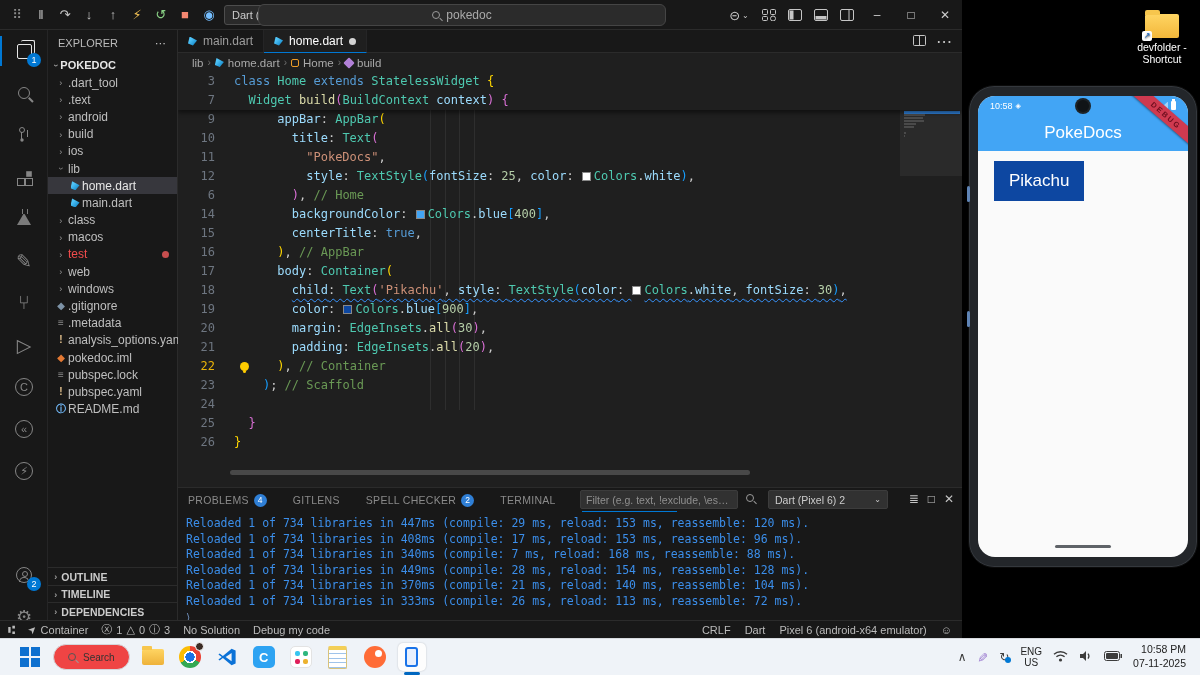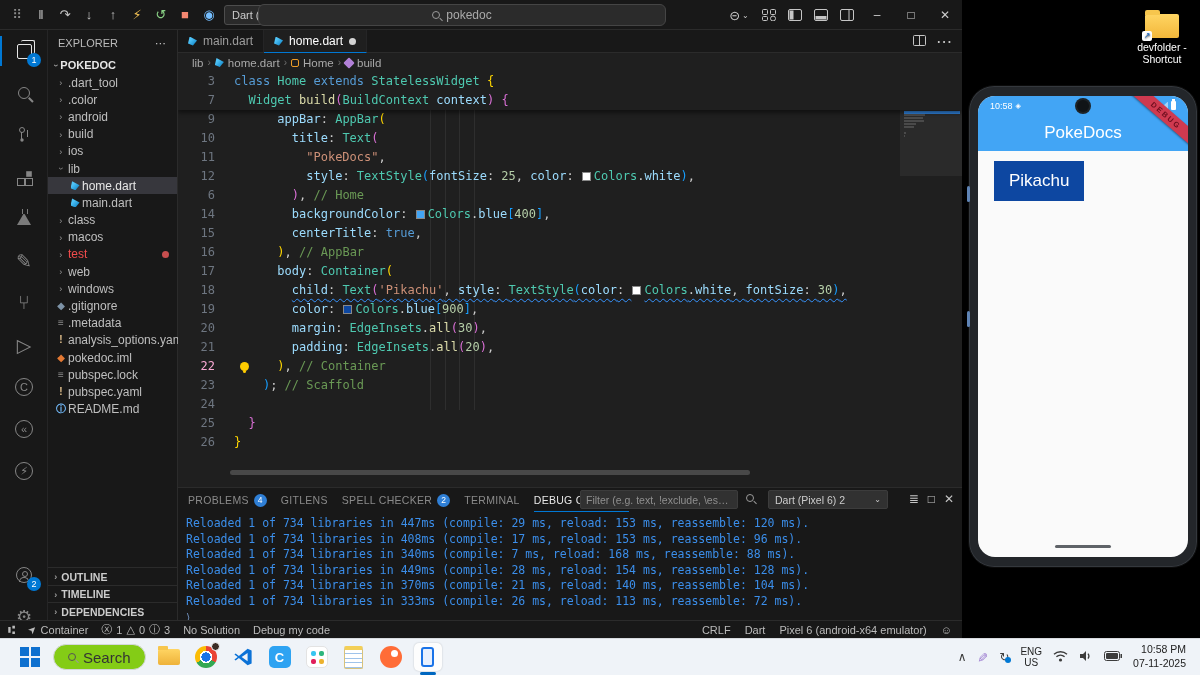--- a/index.html
+++ b/index.html
@@ -67,38 +67,38 @@
   .tab.on{background:#1f1f1f;color:#ffffff;border-bottom:1px solid #0078d4;margin-bottom:-1px}
   .dirty{width:7px;height:7px;border-radius:50%;background:#d4d4d4}
   #tab-acts{margin-left:auto;display:flex;align-items:center;gap:10px;padding-right:10px;color:#c5c5c5}
   #crumbs{position:absolute;left:178px;top:53px;width:784px;height:19px;background:#1f1f1f;display:flex;align-items:center;gap:4px;padding-left:14px;font-size:11.5px;color:#a9a9a9}
   .bc-sep{color:#6f6f6f;font-size:10px}
   .bc-class{width:8px;height:8px;border:1.4px solid #ee9d28;border-radius:2px}
   .bc-method{width:8px;height:8px;background:#b180d7;transform:rotate(45deg);border-radius:1px}
   #editor{position:absolute;left:178px;top:72px;width:784px;height:415px;background:#1f1f1f;overflow:hidden}
   .cl{position:relative;display:flex;height:19px;line-height:19px;font-family:"DejaVu Sans Mono",monospace;font-size:12px;white-space:pre}
   .gut{width:56px;flex:none;text-align:right;padding-right:19px;color:#6e7681}
-  .cl.cur .gut{color:#f9a8d4}
+  .cl.cur .gut{color:#eab308}
   .lnc{flex:1}
   .wavy{text-decoration:underline;text-decoration-style:wavy;text-decoration-color:#3794ff;text-decoration-thickness:1px;text-underline-offset:3.5px}
   #sticky{position:absolute;left:0;top:0;width:784px;background:#1f1f1f;box-shadow:0 3px 4px rgba(0,0,0,.45);z-index:3}
   #code{position:absolute;left:0;top:38px;width:784px}
   .guide{position:absolute;top:38px;width:1px;height:300px;background:#2e2e2e;z-index:0}
   .kw{color:#569cd6}.ty{color:#4ec9b0}.fn{color:#dcdcaa}.vr{color:#9cdcfe}.st{color:#ce9178}
   .nm{color:#b5cea8}.cm{color:#6a9955}.pn{color:#cccccc}.b1{color:#ffd700}.b2{color:#da70d6}.b3{color:#179fff}
   .swatch{display:inline-block;width:9px;height:9px;border:1px solid #888;margin:0 3px 0 1px;vertical-align:-1px}
   .bulb{position:absolute;left:62px;top:5px;width:9px;height:9px;border-radius:50%;background:#fc0;box-shadow:0 5px 0 -3px #fc0}
   #minimap{position:absolute;left:722px;top:0;width:62px;height:400px}
   #mm-slider{position:absolute;left:0;top:0;width:62px;height:104px;background:rgba(255,255,255,.05)}
   .mmrow{position:absolute;left:4px;height:2px;background:#4a4a4a}
   #hscroll{position:absolute;left:52px;top:398px;width:520px;height:5px;background:rgba(121,121,121,.45);border-radius:3px}
 
   
   #panel{position:absolute;left:178px;top:487px;width:784px;height:133px;background:#181818;border-top:1px solid #2b2b2b}
-  #ptabs{display:flex;align-items:center;height:24px;padding-left:10px;gap:14px}
+  #ptabs{display:flex;align-items:center;height:24px;padding-left:10px;gap:26px}
   .ptab{display:flex;align-items:center;gap:5px;font-size:10.5px;letter-spacing:.3px;color:#8a8a8a;height:24px}
   .ptab.on{color:#e7e7e7;border-bottom:1px solid #0078d4}
   .pbadge{min-width:13px;height:13px;border-radius:7px;background:#2f7fd6;color:#fff;font-size:8.5px;display:flex;align-items:center;justify-content:center;padding:0 3px}
   #pfilter{position:absolute;left:402px;top:2px;width:158px;height:19px;background:#313131;border:1px solid #3c3c3c;border-radius:2px;color:#989898;font-size:10.5px;padding:0 5px;font-family:inherit;text-overflow:ellipsis}
   #pfilter::placeholder{color:#8f8f8f}
   #psearch{position:absolute;left:568px;top:6px}
   #pdevice{position:absolute;left:590px;top:2px;width:120px;height:19px;background:#313131;border:1px solid #3c3c3c;border-radius:2px;color:#cccccc;font-size:10.5px;display:flex;align-items:center;justify-content:space-between;padding:0 6px}
   #pacts{position:absolute;right:8px;top:4px;display:flex;gap:9px;color:#c5c5c5;font-size:12px}
   #console{position:absolute;left:8px;top:28px;font-family:"DejaVu Sans Mono",monospace;font-size:11.5px;line-height:15.6px;color:#3b8eea;white-space:pre}
   #prompt{position:absolute;left:8px;top:123px;color:#6d8bb5;font-size:11px}
@@ -132,21 +132,21 @@
   .folder{position:relative;width:34px;height:24px;margin:6px auto 3px;background:linear-gradient(#ffd563,#f3b73a);border-radius:2px}
   .folder::before{content:"";position:absolute;left:0;top:-4px;width:15px;height:5px;background:#f7c64d;border-radius:2px 2px 0 0}
   .sc-arrow{position:absolute;left:-3px;bottom:-3px;width:10px;height:10px;background:#fff;border-radius:2px;color:#1565c0;font-size:8px;line-height:10px;text-align:center}
 
   
   #taskbar{position:absolute;left:0;top:638px;width:1200px;height:37px;background:#eff3f8;border-top:1px solid #d7dadf;display:flex;align-items:center}
   #tbApps{display:flex;align-items:center;gap:9px;padding-left:16px}
   .tbi{position:relative;width:28px;height:28px;display:flex;align-items:center;justify-content:center;border-radius:5px}
   .tbi.active{background:#fdfdfd;box-shadow:0 0 2px rgba(0,0,0,.2)}
   .tbi.active::after{content:"";position:absolute;bottom:-4px;left:6px;width:16px;height:3px;border-radius:2px;background:#0067c0}
-  #tb-search{height:26px;background:#84cc16;border:1px solid #d4d7dc;border-radius:13px;display:flex;align-items:center;gap:7px;padding:0 14px;color:#333;font-size:15px}
+  #tb-search{height:26px;background:#ef4444;border:1px solid #d4d7dc;border-radius:13px;display:flex;align-items:center;gap:7px;padding:0 14px;color:#333;font-size:10px}
   .win-logo{display:grid;grid-template-columns:9px 9px;grid-template-rows:9px 9px;gap:1.5px}
   .win-logo span{background:#0e70cf}
   .chrome{width:22px;height:22px;border-radius:50%;background:radial-gradient(circle,#1a73e8 0 29%,#fff 30% 39%,transparent 40%),conic-gradient(#ea4335 0 33%,#34a853 0 66%,#fbbc05 0)}
   .chrome-badge{position:absolute;right:0px;top:-1px;width:9px;height:9px;border-radius:50%;background:#3a2b24;border:1px solid #fff}
   .tb-folder{position:relative;width:22px;height:16px;background:linear-gradient(#ffd563,#eeb23a);border-radius:2px}
   .tb-folder::before{content:"";position:absolute;left:0;top:-3px;width:10px;height:4px;background:#f7c64d;border-radius:1px 1px 0 0}
   .capp{width:22px;height:22px;border-radius:5px;background:#2ea3f2;color:#fff;font-size:13px;font-weight:bold;display:flex;align-items:center;justify-content:center}
   .slack{position:relative;width:22px;height:22px;border-radius:5px;background:#fff;border:1px solid #e3e3e3}
   .slack::before{content:"";position:absolute;left:4px;top:4px;width:5px;height:5px;border-radius:2px;background:#36c5f0;box-shadow:8px 0 0 #2eb67d}
   .slack::after{content:"";position:absolute;left:4px;top:12px;width:5px;height:5px;border-radius:2px;background:#e01e5a;box-shadow:8px 0 0 #ecb22e}
@@ -285,21 +285,21 @@
           <div class="trow" style="padding-left: 6px;">
             <span class="slot">
               <span class="chev">›</span>
             </span>
             <span>.dart_tool</span>
           </div>
           <div class="trow" style="padding-left: 6px;">
             <span class="slot">
               <span class="chev">›</span>
             </span>
-            <span>.color</span>
+            <span>.text</span>
           </div>
           <div class="trow" style="padding-left: 6px;">
             <span class="slot">
               <span class="chev">›</span>
             </span>
             <span>android</span>
           </div>
           <div class="trow" style="padding-left: 6px;">
             <span class="slot">
               <span class="chev">›</span>

